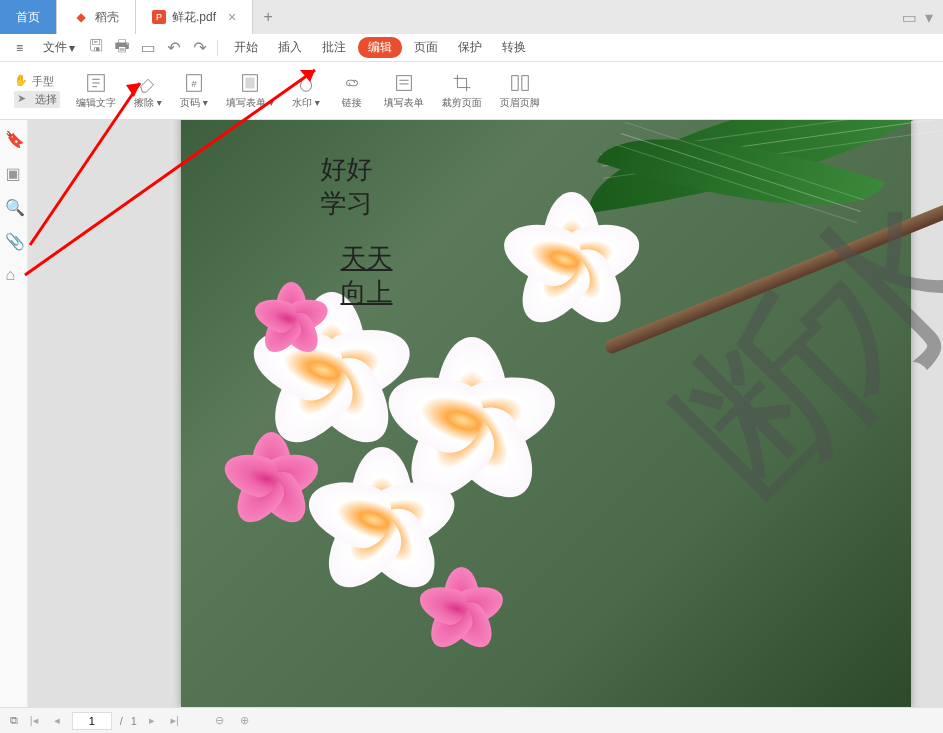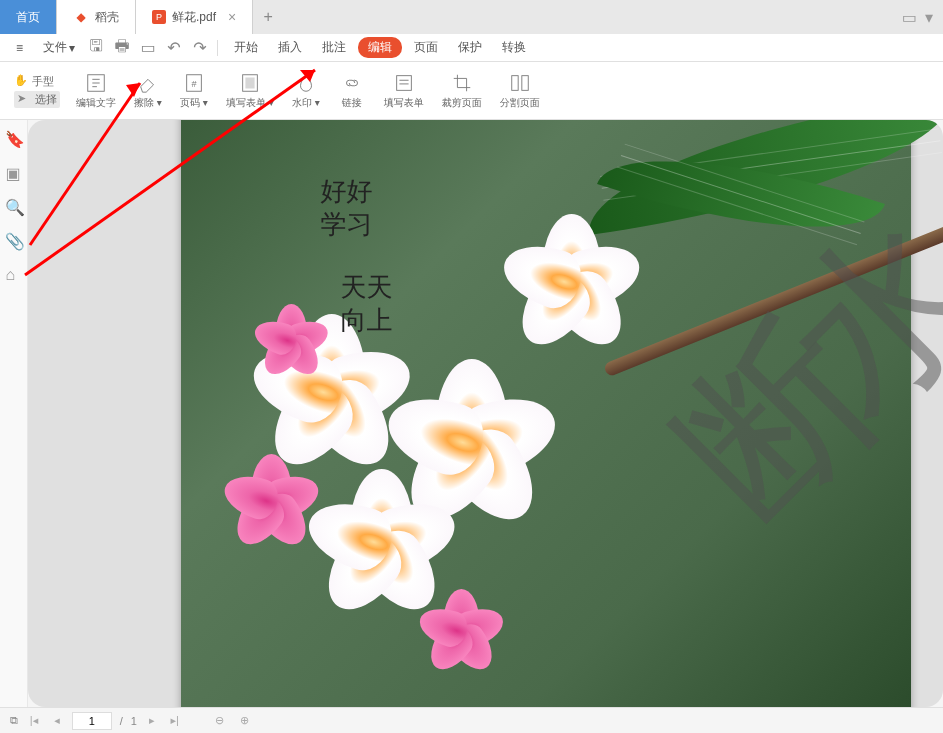--- a/index.html
+++ b/index.html
@@ -25,21 +25,21 @@
     .tool-icon { width: 22px; height: 22px; color: #7a7a7a; display: flex; align-items: center; justify-content: center; margin-bottom: 2px; }
     .tool-label { font-size: 10px; color: #666; white-space: nowrap; }
     .tool-small { display: flex; flex-direction: column; gap: 2px; padding: 4px 6px; }
     .tool-small-item { display: flex; align-items: center; gap: 4px; font-size: 11px; color: #666; cursor: pointer; }
     .tool-small-icon { width: 14px; height: 14px; color: #888; }
     
     .main-area { display: flex; height: calc(100% - 34px - 28px - 58px - 26px); }
     .sidebar { width: 28px; background: #f9f9f9; border-right: 1px solid #e8e8e8; display: flex; flex-direction: column; align-items: center; padding-top: 10px; gap: 18px; }
     .sidebar-icon { width: 16px; height: 16px; color: #999; cursor: pointer; }
     
-    .canvas { flex: 1; background: #e0e0e0; display: flex; justify-content: center; align-items: center; padding: 10px 0 0 120px; position: relative; overflow: hidden; border-radius: 17px; }
+    .canvas { flex: 1; background: #e0e0e0; display: flex; justify-content: center; align-items: flex-end; padding: 10px 0 0 120px; position: relative; overflow: hidden; }
     .document { width: 730px; height: 620px; background: linear-gradient(135deg, #3a5c3a 0%, #5a7a5a 30%, #4a6a4a 70%, #2a4a2a 100%); position: relative; box-shadow: 0 2px 8px rgba(0,0,0,0.3); }
     
     .leaf { position: absolute; background: linear-gradient(90deg, #1a5a1a, #3a8a3a); border-radius: 100% 0 100% 0; }
     .leaf1 { width: 380px; height: 90px; top: 10px; right: -50px; transform: rotate(-8deg); }
     .leaf2 { width: 280px; height: 70px; top: 50px; right: 30px; transform: rotate(18deg); }
     .leaf-vein { position: absolute; top: 50%; left: 5%; right: 5%; height: 1px; background: rgba(255,255,255,0.3); }
     .leaf-vein::before, .leaf-vein::after { content: ''; position: absolute; left: 0; right: 0; height: 1px; background: rgba(255,255,255,0.2); }
     .leaf-vein::before { top: -12px; } .leaf-vein::after { top: 12px; }
     
     .branch { position: absolute; width: 400px; height: 14px; background: linear-gradient(0deg, #5a3a2a, #8a6a4a); top: 180px; right: -80px; transform: rotate(-22deg); border-radius: 7px; }
@@ -186,21 +186,21 @@
       </span>
     <span class="tool-label">裁剪页面</span>
   </div>
   <div class="tool-item">
     <span class="tool-icon">
         <svg viewBox="0 0 24 24" width="22" height="22">
           <rect x="3" y="4" width="7" height="16" fill="none" stroke="currentColor"></rect>
           <rect x="14" y="4" width="7" height="16" fill="none" stroke="currentColor"></rect>
         </svg>
       </span>
-    <span class="tool-label">分割页面</span>
+    <span class="tool-label">页眉页脚</span>
   </div>
 </div>
 
 <div class="main-area">
   <div class="sidebar">
     <span class="sidebar-icon">🔖</span>
     <span class="sidebar-icon">▣</span>
     <span class="sidebar-icon">🔍</span>
     <span class="sidebar-icon">📎</span>
     <span class="sidebar-icon">⌂</span>
@@ -262,21 +262,21 @@
           <div class="petal"></div>
           <div class="petal"></div>
           <div class="petal"></div>
           <div class="petal"></div>
         </div>
 
       <div class="doc-text" style="top:66px;left:140px;">
         <div>好好</div>
         <div>学习</div>
       </div>
-      <div class="doc-text" style="top:162px;left:160px;">
+      <div class="doc-text" style="top:155px;left:160px;text-decoration:underline;">
         <div>天天</div>
         <div>向上</div>
       </div>
       <div class="watermark">断水</div>
     </div>
   </div>
 </div>
 
 <svg class="arrow" style="top:40px;left:10px;width:340px;height:250px;">
   <line class="arrow-line" x1="15" y1="235" x2="305" y2="30"></line>

